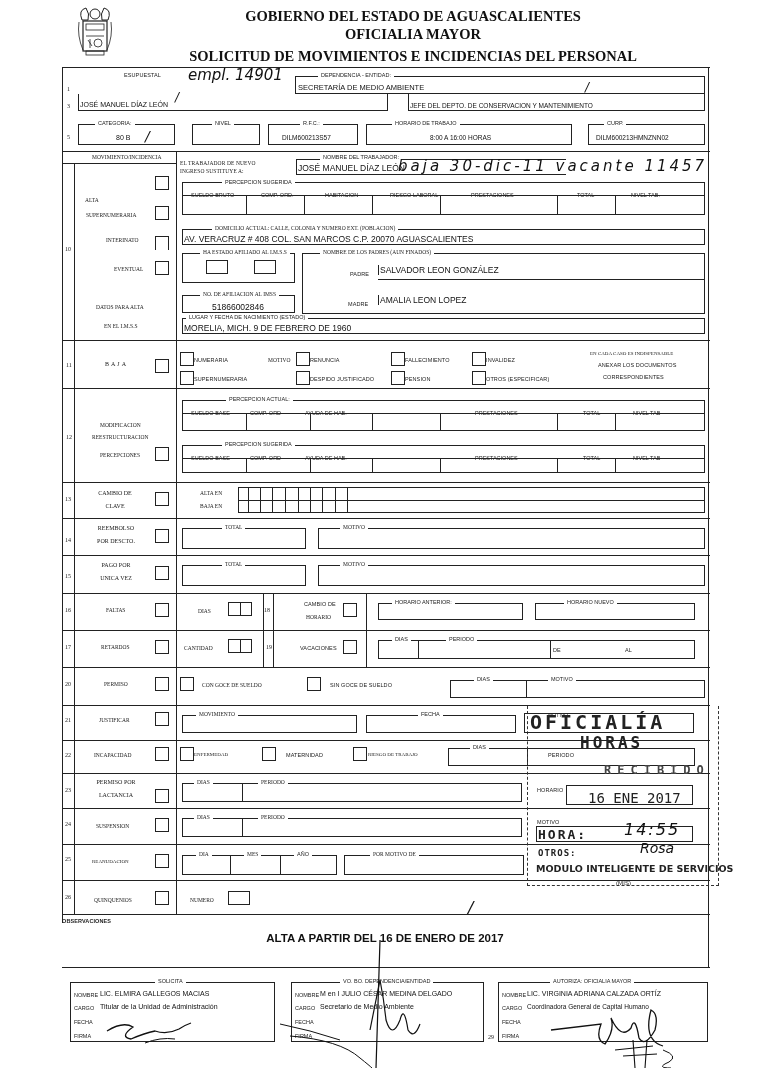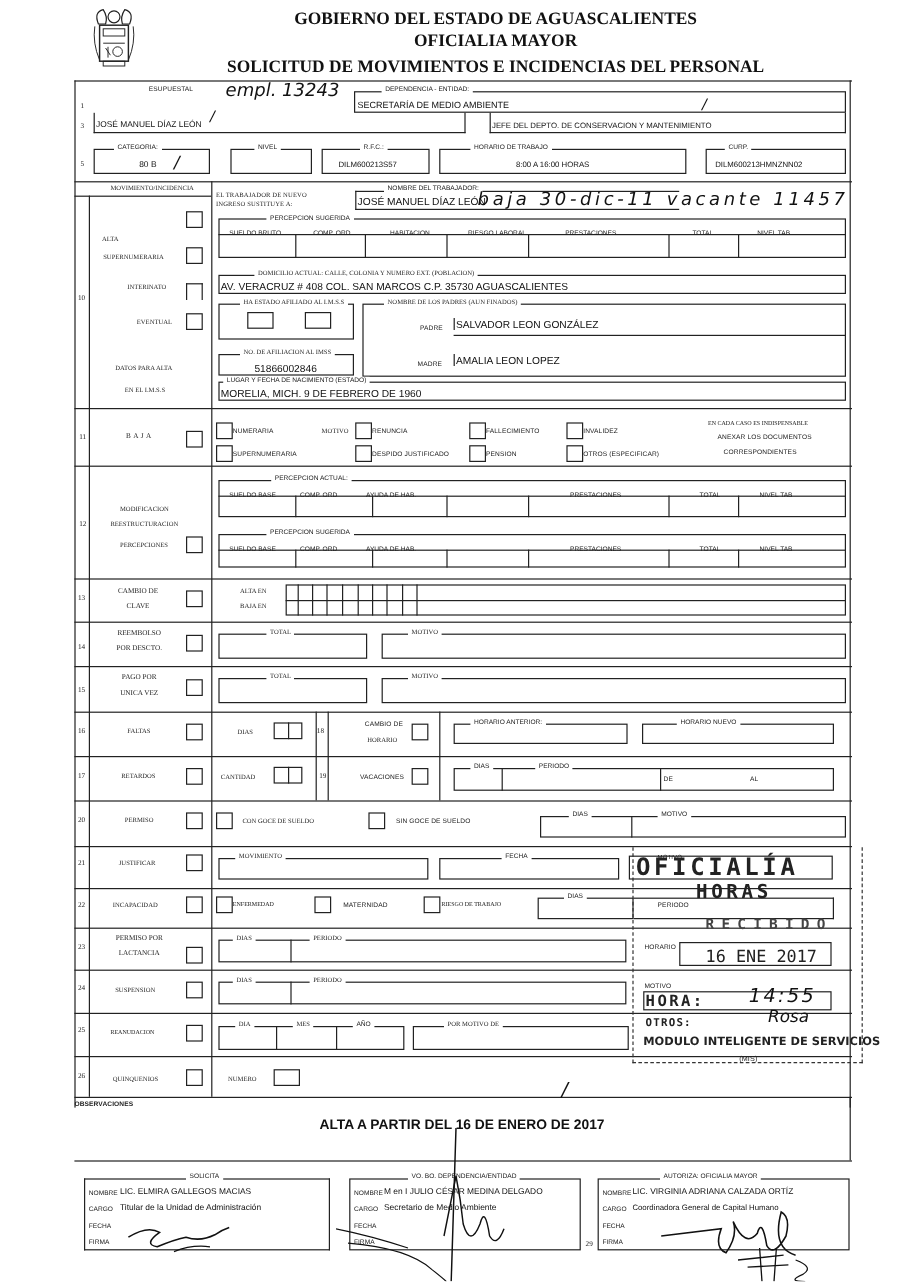--- a/index.html
+++ b/index.html
@@ -43,21 +43,21 @@
 <div class="hdr" style="top:8px;font-size:14.5px;left:28px;">GOBIERNO DEL ESTADO DE AGUASCALIENTES</div>
 <div class="hdr" style="top:26px;font-size:14.5px;left:28px;">OFICIALIA MAYOR</div>
 <div class="hdr" style="top:48px;font-size:14.5px;left:28px;">SOLICITUD DE MOVIMIENTOS E INCIDENCIAS DEL PERSONAL</div>
 
 <div class="line-h" style="left:62px;top:67px;width:648px;"></div>
 <div class="line-v" style="left:62px;top:67px;height:856px;"></div>
 <div class="line-v" style="left:708px;top:67px;height:856px;"></div>
 
 <div class="num" style="left:67px;top:86px;">1</div>
 <div class="tiny" style="left:124px;top:72px;">ESUPUESTAL</div>
-<div class="hand" style="left:188px;top:66px;font-size:15px;">empl. 13243</div>
+<div class="hand" style="left:188px;top:66px;font-size:15px;">empl. 14901</div>
 <div class="box" style="left:295px;top:76px;width:410px;height:18px;"></div>
 <div class="legend" style="left:318px;top:72px;">DEPENDENCIA - ENTIDAD:</div>
 <div class="val-sm" style="left:298px;top:83px;">SECRETARÍA DE MEDIO AMBIENTE</div>
 
 <div class="num" style="left:67px;top:103px;">3</div>
 <div class="box" style="left:78px;top:94px;width:310px;height:17px;border-top:none;"></div>
 <div class="val-sm" style="left:80px;top:101px;font-size:7px;">JOSÉ MANUEL DÍAZ LEÓN</div>
 <div class="box" style="left:408px;top:94px;width:297px;height:17px;border-top:none;"></div>
 <div class="val-sm" style="left:410px;top:102px;font-size:6.5px;">JEFE DEL DEPTO. DE CONSERVACION Y MANTENIMIENTO</div>
 <div class="hand" style="left:175px;top:90px;font-size:12px;">/</div>
@@ -119,21 +119,21 @@
     <div class="line-v" style="left:304px;top:195px;height:20px;border-left-width:1px;"></div>
     <div class="line-v" style="left:372px;top:195px;height:20px;border-left-width:1px;"></div>
     <div class="line-v" style="left:440px;top:195px;height:20px;border-left-width:1px;"></div>
     <div class="line-v" style="left:557px;top:195px;height:20px;border-left-width:1px;"></div>
     <div class="line-v" style="left:615px;top:195px;height:20px;border-left-width:1px;"></div>
     <div class="line-h" style="left:182px;top:195px;width:523px;border-top-width:1px;"></div>
   </div>
 
 <div class="box" style="left:182px;top:229px;width:523px;height:16px;"></div>
 <div class="legend" style="left:212px;top:225px;font-family:'Liberation Serif',serif;">DOMICILIO ACTUAL: CALLE, COLONIA Y NUMERO EXT. (POBLACION)</div>
-<div class="val" style="left:184px;top:234px;font-size:8.5px;">AV. VERACRUZ # 408  COL. SAN MARCOS   C.P. 35730  AGUASCALIENTES</div>
+<div class="val" style="left:184px;top:234px;font-size:8.5px;">AV. VERACRUZ # 408  COL. SAN MARCOS   C.P. 20070  AGUASCALIENTES</div>
 
 <div class="box" style="left:182px;top:253px;width:113px;height:30px;"></div>
 <div class="legend" style="left:200px;top:249px;font-family:'Liberation Serif',serif;">HA ESTADO AFILIADO AL I.M.S.S</div>
 <div class="box" style="left:206px;top:260px;width:22px;height:14px;"></div>
 <div class="box" style="left:254px;top:260px;width:22px;height:14px;"></div>
 
 <div class="box" style="left:302px;top:253px;width:403px;height:61px;"></div>
 <div class="legend" style="left:320px;top:249px;font-family:'Liberation Serif',serif;">NOMBRE DE LOS PADRES (AUN FINADOS)</div>
 <div class="tiny" style="left:350px;top:271px;">PADRE</div>
 <div class="val" style="left:378px;top:265px;font-size:8.5px;border-left:1px solid #222;padding-left:1px;">SALVADOR LEON GONZÁLEZ</div>
@@ -384,21 +384,21 @@
 <div class="line-h" style="left:62px;top:914px;width:648px;"></div>
 
 <div class="stamp" style="left:527px;top:706px;width:192px;height:180px;border-style:dashed;border-left-width:1.5px;border-top:none;border-bottom:1px dashed #333;">
 </div>
 <div class="box" style="left:524px;top:713px;width:170px;height:20px;"></div>
 <div class="tiny" style="left:548px;top:712px;font-size:5px;">MOTIVO</div>
 <div class="stamp-text" style="left:530px;top:710px;font-size:20px;letter-spacing:3px;">OFICIALÍA</div>
 <div class="stamp-text" style="left:580px;top:733px;font-size:16px;letter-spacing:3px;">HORAS</div>
 <div class="tiny" style="left:548px;top:752px;">PERIODO</div>
 <div class="box" style="left:528px;top:748px;width:167px;height:18px;border-left:none;"></div>
-<div class="stamp-text" style="left:588px;top:763px;font-size:12px;letter-spacing:6px;color:#444;">RECIBIDO</div>
+<div class="stamp-text" style="left:604px;top:763px;font-size:12px;letter-spacing:6px;color:#444;">RECIBIDO</div>
 <div class="tiny" style="left:537px;top:787px;">HORARIO</div>
 <div class="box" style="left:566px;top:785px;width:127px;height:20px;"></div>
 <div class="stamp-text" style="left:588px;top:790px;font-size:14px;font-weight:normal;">16 ENE 2017</div>
 <div class="tiny" style="left:537px;top:819px;">MOTIVO</div>
 <div class="box" style="left:536px;top:826px;width:157px;height:16px;"></div>
 <div class="stamp-text" style="left:538px;top:827px;font-size:13px;letter-spacing:2px;">HORA:</div>
 <div class="hand" style="left:624px;top:820px;font-size:16px;letter-spacing:2px;">14:55</div>
 <div class="stamp-text" style="left:538px;top:848px;font-size:9px;letter-spacing:1px;">OTROS:</div>
 <div class="hand" style="left:640px;top:840px;font-size:14px;">Rosa</div>
 <div class="stamp-text" style="left:536px;top:863px;font-size:9.5px;font-family:'DejaVu Sans',sans-serif;">MODULO INTELIGENTE DE SERVICIOS</div>

